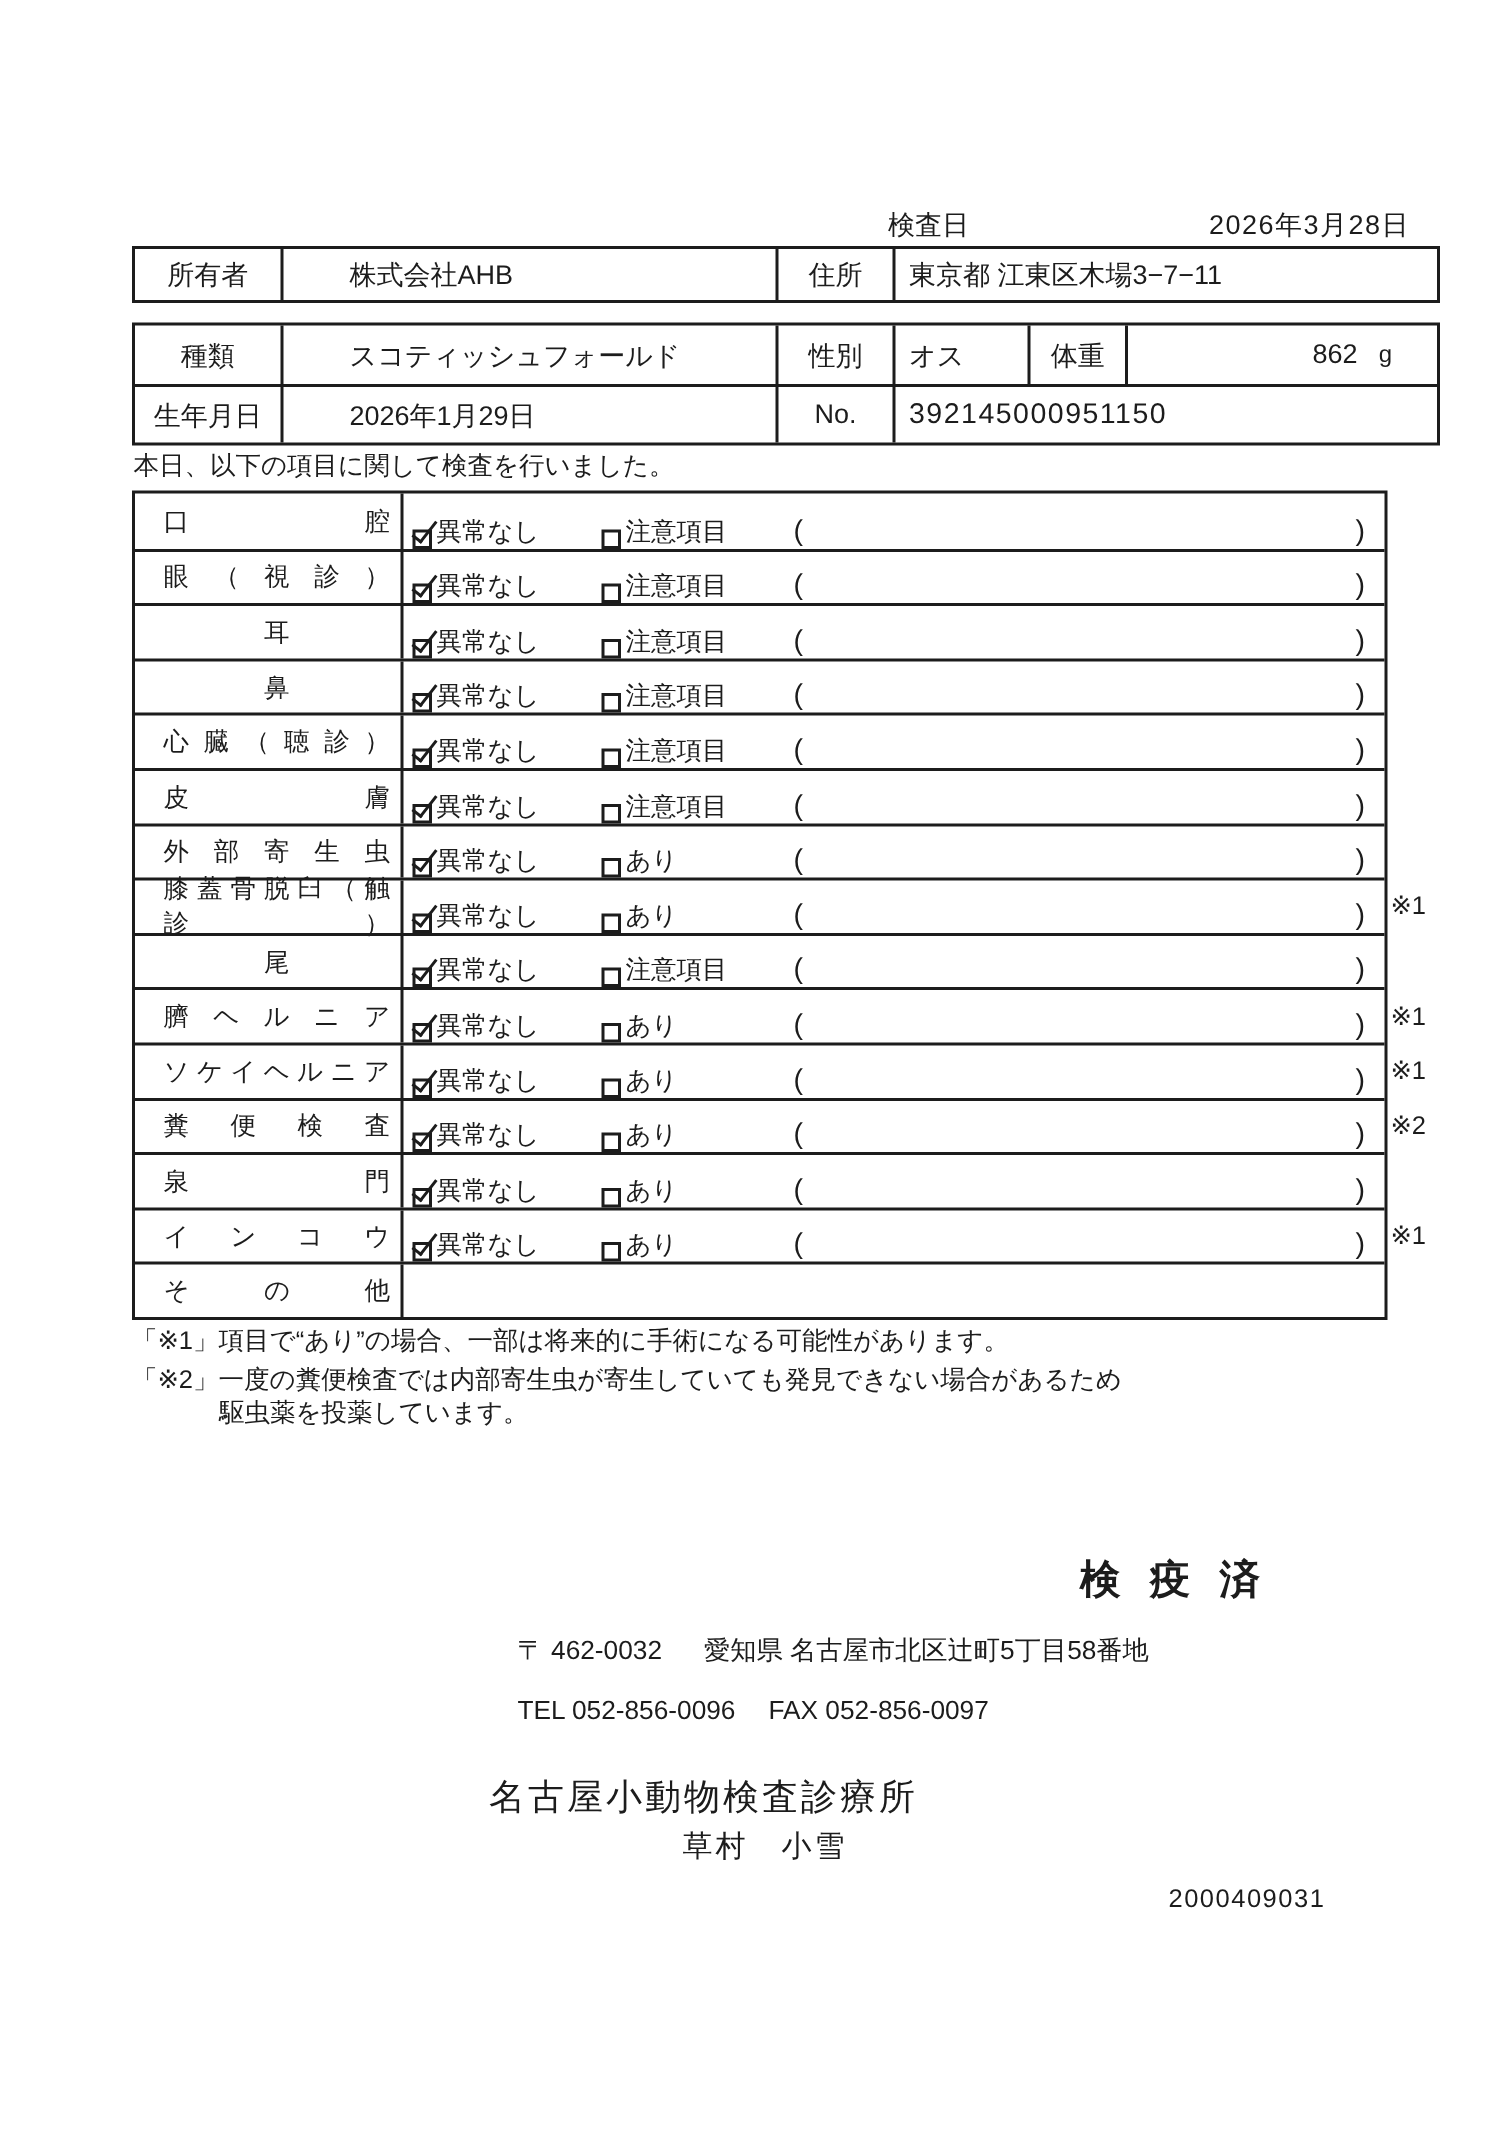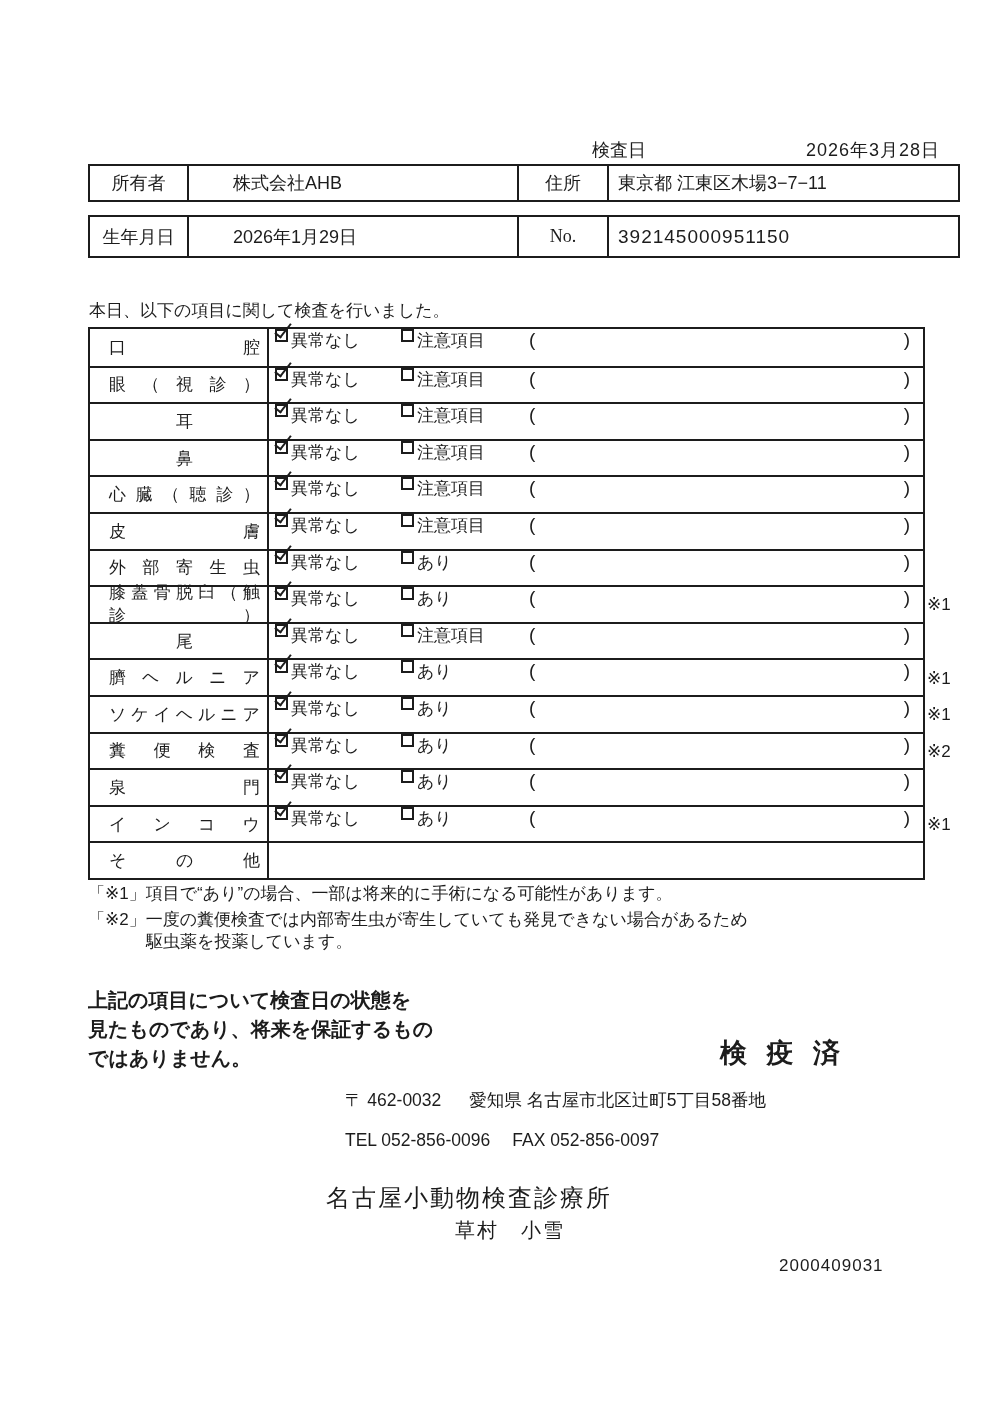--- a/index.html
+++ b/index.html
@@ -22,39 +22,39 @@
   .trow + .trow { border-top: 2px solid var(--ink); }
   .tcell { display: flex; align-items: center; padding: 0 9px; font-size: 18px; overflow: hidden; }
   .tcell + .tcell { border-left: 2px solid var(--ink); }
   .tcell.hdr { justify-content: center; padding: 0 4px; }
   #owner-table { top: 164px; }
   #owner-table .trow { height: 34px; }
   #animal-table { top: 215px; }
   #animal-table .trow { height: 39px; }
   .w1 { width: 97px; flex: none; }
   .w2 { width: 330px; flex: none; padding-left: 44px; }
-  .w3 { width: 90px; flex: none; font-family: Liberation Serif, serif; }
+  .w3 { width: 78px; flex: none; }
   .w4 { width: 90px; flex: none; }
   .w5 { width: 65px; flex: none; }
   .wfill { flex: 1; }
   .weight-cell { justify-content: flex-end; padding-right: 30px; }
   .weight-unit { margin-left: 14px; font-size: 16px; }
   .no-value { font-size: 19px; letter-spacing: 1px; }
 
   .intro { position: absolute; left: 89px; top: 299px; font-size: 17px; }
 
   
   .insp { position: absolute; left: 88px; top: 327px; width: 837px; border: 2px solid var(--ink); }
   .irow { display: flex; height: 36.6px; position: relative; }
   .irow + .irow { border-top: 2px solid var(--ink); }
   .icell-item { width: 167px; flex: none; border-right: 2px solid var(--ink);
                 display: flex; align-items: center; padding: 0 7px; font-size: 17px; margin-left: 12px; }
   .item-text { width: 100%; text-align: justify; text-align-last: justify; }
   .item-text.center { text-align: center; text-align-last: center; }
-  .icell-main { flex: 1; display: flex; align-items: flex-start; font-size: 17px; }
+  .icell-main { flex: 1; display: flex; align-items: flex-end; font-size: 17px; }
   .icell-rest { flex: 1; }
 
   .cb { width: 13px; height: 13px; border: 2px solid var(--ink); flex: none; position: relative; }
   .cb.checked::after {
     content: ""; position: absolute; left: 2px; bottom: 2px;
     width: 6px; height: 16px;
     border-right: 2.5px solid var(--ink); border-bottom: 2.5px solid var(--ink);
     transform: rotate(38deg);
   }
   .cb1 { margin-left: 6px; }
@@ -100,20 +100,31 @@
     <div class="trow">
       <div class="tcell hdr w1">所有者</div>
       <div class="tcell w2">株式会社AHB</div>
       <div class="tcell hdr w3">住所</div>
       <div class="tcell wfill">東京都 江東区木場3−7−11</div>
     </div>
   </div>
 
   <div class="tbl" id="animal-table">
     <div class="trow">
+      <div class="tcell hdr w1">種類</div>
+      <div class="tcell w2">スコティッシュフォールド</div>
+      <div class="tcell hdr w3">性別</div>
+      <div class="tcell w4">オス</div>
+      <div class="tcell hdr w5">体重</div>
+      <div class="tcell wfill weight-cell">
+        <span>862</span>
+        <span class="weight-unit">g</span>
+      </div>
+    </div>
+    <div class="trow">
       <div class="tcell hdr w1">生年月日</div>
       <div class="tcell w2">2026年1月29日</div>
       <div class="tcell hdr w3">No.</div>
       <div class="tcell wfill no-value">392145000951150</div>
     </div>
   </div>
 
   <div class="intro">本日、以下の項目に関して検査を行いました。</div>
 
   <div class="insp">
@@ -334,25 +345,20 @@
         </div>
       <div class="icell-rest"></div>
     </div>
 
   </div>
 
   <div class="fn" id="fn1">「※1」項目で“あり”の場合、一部は将来的に手術になる可能性があります。</div>
   <div class="fn" id="fn2a">「※2」一度の糞便検査では内部寄生虫が寄生していても発見できない場合があるため</div>
   <div class="fn" id="fn2b">駆虫薬を投薬しています。</div>
 
-  <div class="disclaimer">
-    <div>上記の項目について検査日の状態を</div>
-    <div>見たものであり、将来を保証するもの</div>
-    <div>ではありません。</div>
-  </div>
 
   <div class="quarantine">検 疫 済</div>
 
   <div class="postal-line">
     <span>〒 462-0032</span>
     <span class="gap"></span>
     <span>愛知県 名古屋市北区辻町5丁目58番地</span>
   </div>
   <div class="tel-line">
     <span>TEL 052-856-0096</span>

